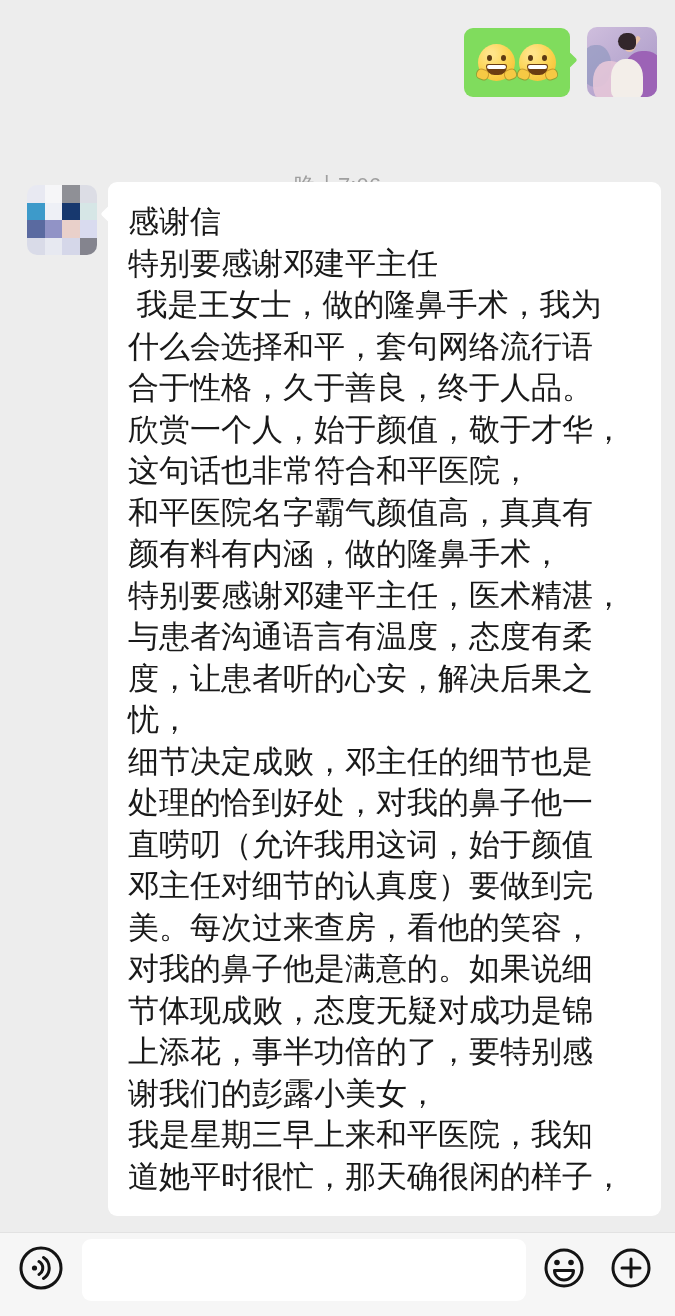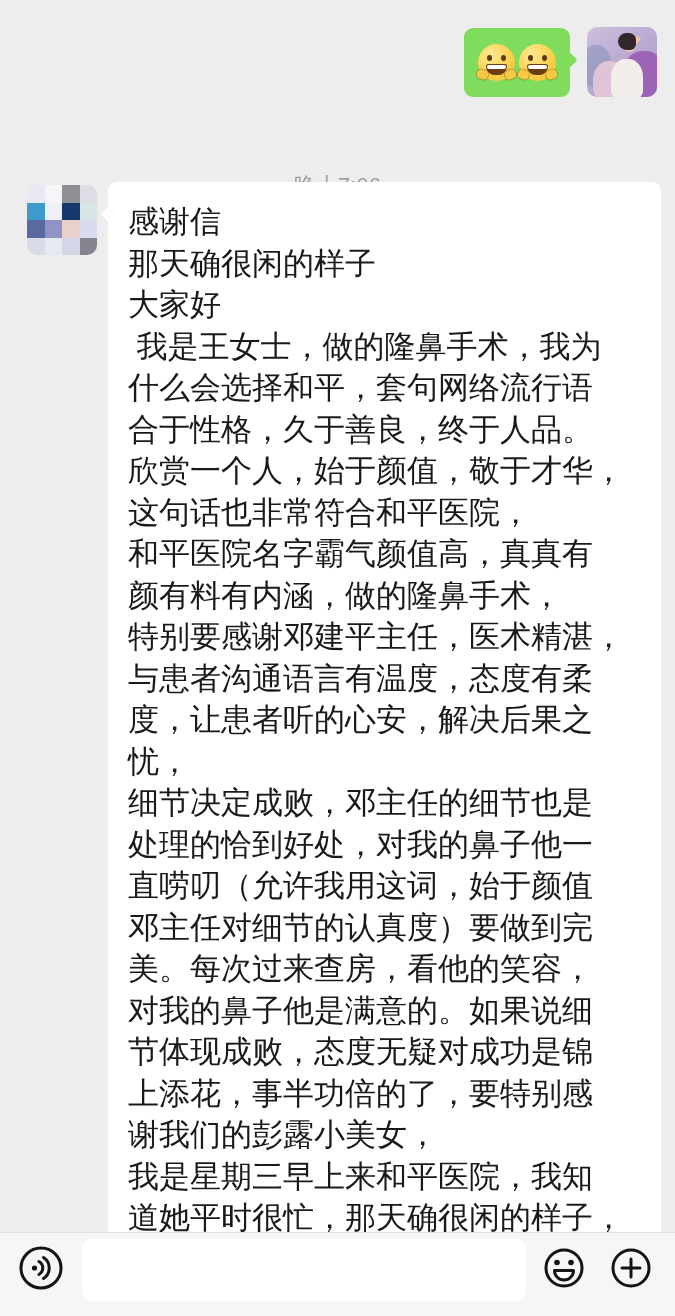--- a/index.html
+++ b/index.html
@@ -142,22 +142,21 @@
         <div style="background: rgb(217, 219, 239);"></div>
         <div style="background: rgb(217, 219, 232);"></div>
         <div style="background: rgb(231, 233, 241);"></div>
         <div style="background: rgb(213, 215, 233);"></div>
         <div style="background: rgb(132, 132, 142);"></div>
       </div>
     <div class="recv-bubble">
       <div class="tail"></div>
       <div>
           <div class="msg-line">感谢信</div>
-          <div class="msg-line">那天确很闲的样子</div>
-          <div class="msg-line">大家好</div>
+          <div class="msg-line">特别要感谢邓建平主任</div>
           <div class="msg-line"> 我是王女士，做的隆鼻手术，我为</div>
           <div class="msg-line">什么会选择和平，套句网络流行语</div>
           <div class="msg-line">合于性格，久于善良，终于人品。</div>
           <div class="msg-line">欣赏一个人，始于颜值，敬于才华，</div>
           <div class="msg-line">这句话也非常符合和平医院，</div>
           <div class="msg-line">和平医院名字霸气颜值高，真真有</div>
           <div class="msg-line">颜有料有内涵，做的隆鼻手术，</div>
           <div class="msg-line">特别要感谢邓建平主任，医术精湛，</div>
           <div class="msg-line">与患者沟通语言有温度，态度有柔</div>
           <div class="msg-line">度，让患者听的心安，解决后果之</div>

